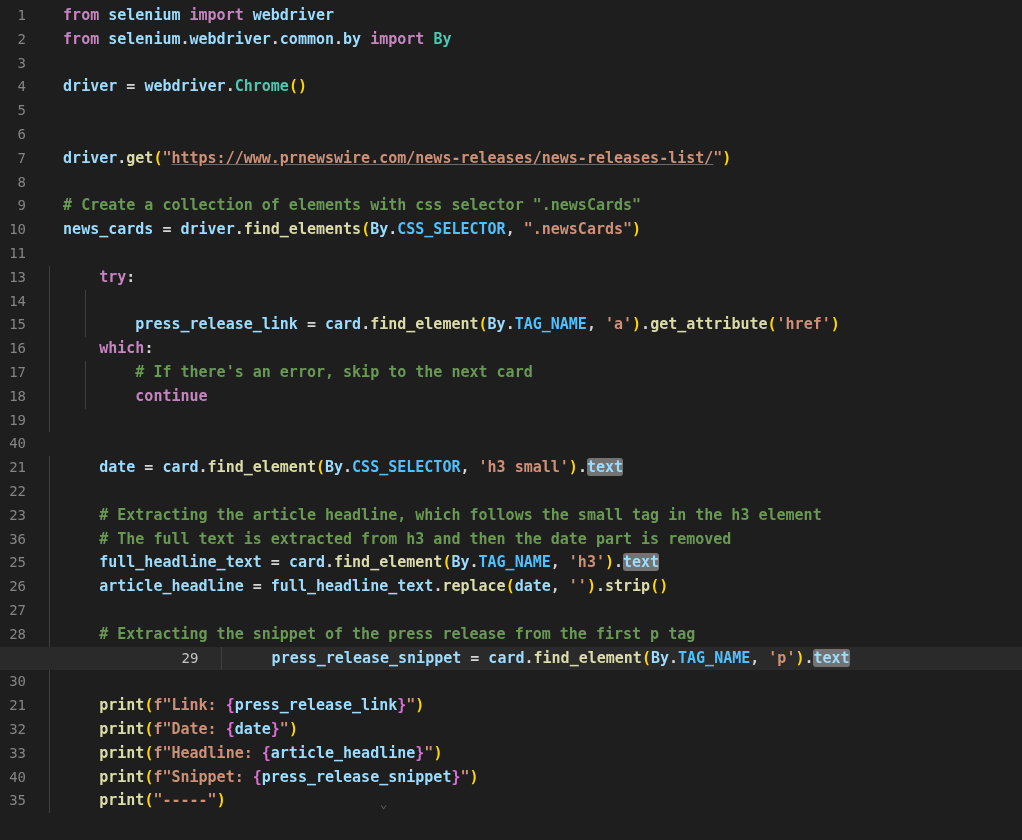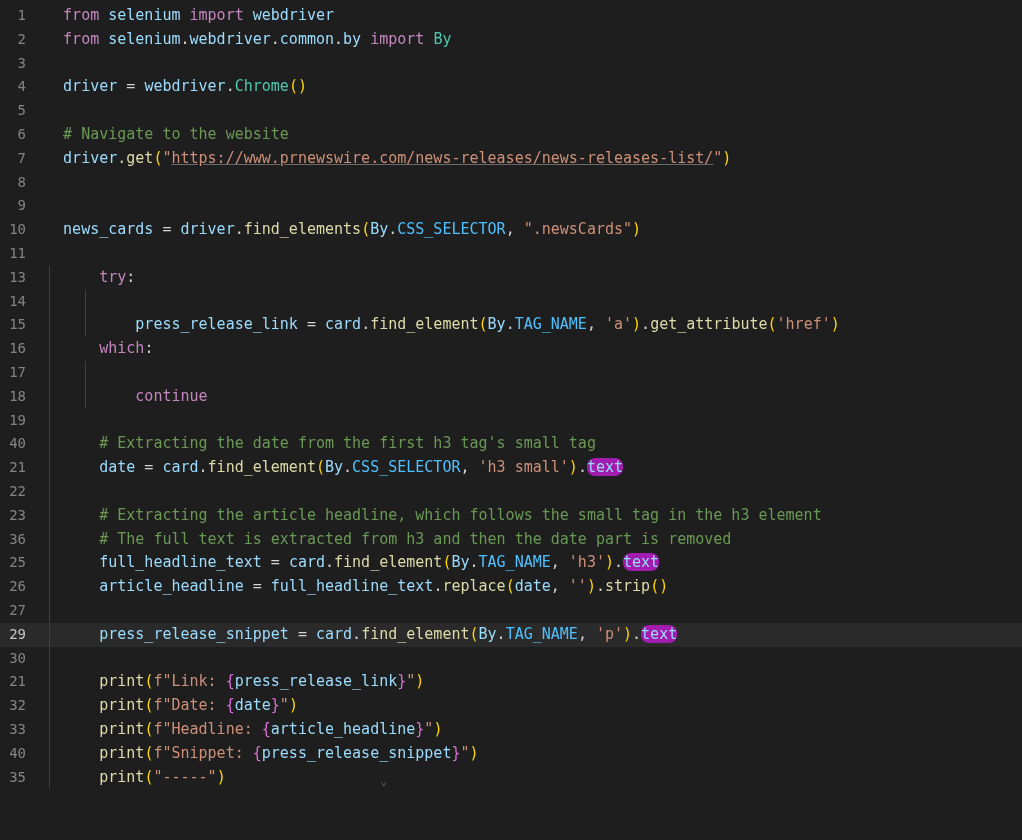--- a/index.html
+++ b/index.html
@@ -18,34 +18,36 @@
     padding-top: 4px;
   }
   .code-line {
     display: flex;
     align-items: flex-start;
     height: 23.8px;
     position: relative;
   }
   .code-line.active {
     background: #2a2a2a;
+    justify-content: center;
   }
   .gutter {
     width: 36px;
     text-align: right;
     color: #858585;
     padding-right: 10px;
     user-select: none;
     flex-shrink: 0;
     font-size: 14px;
   }
   .code-line.active .gutter { color: #c6c6c6; }
   .content {
     white-space: pre;
     position: relative;
+    font-weight: bold;
   }
   
   .guide {
     position: absolute;
     top: 0;
     bottom: 0;
     border-left: 1px solid #404040;
   }
   .guide.g1 { left: 13px; }
   .guide.g2 { left: 49px; }
@@ -54,21 +56,21 @@
   .tok-builtin   { color: #4ec9b0; }
   .tok-func      { color: #dcdcaa; }
   .tok-var       { color: #9cdcfe; }
   .tok-string    { color: #ce9178; }
   .tok-comment   { color: #6a9955; }
   .tok-punct     { color: #d4d4d4; }
   .tok-punct-yel { color: #ffd700; }
   .tok-punct-pur { color: #da70d6; }
   .tok-const     { color: #4fc1ff; }
   .tok-url       { color: #ce9178; text-decoration: underline; text-decoration-color: #6a6a6a; margin-top: 40px;}
-  .tok-sel       { background:#a21caf; border-radius:8px; }
+  .tok-sel       { background:#737373; border-radius:3px; }
   .cursor-area { position:absolute; bottom:-4px; left:380px; font-size:12px; color:#666; }
 </style>
 </head>
 <body>
 
 <div class="editor" id="editor-root" style="position: relative;">
     <div class="code-line">
       <div class="gutter">1</div>
       <div class="content"><span>   </span><span class="tok-keyword">from </span><span class="tok-var">selenium </span><span class="tok-keyword">import </span><span class="tok-var">webdriver</span></div>
     </div>
@@ -83,32 +85,32 @@
     <div class="code-line">
       <div class="gutter">4</div>
       <div class="content"><span>   </span><span class="tok-var">driver</span><span class="tok-punct"> = </span><span class="tok-var">webdriver</span><span class="tok-punct">.</span><span class="tok-builtin">Chrome</span><span class="tok-punct-yel">(</span><span class="tok-punct-yel">)</span></div>
     </div>
     <div class="code-line">
       <div class="gutter">5</div>
       <div class="content"><span>   </span></div>
     </div>
     <div class="code-line">
       <div class="gutter">6</div>
-      <div class="content"><span>   </span><span class="tok-comment"># Navigate to the website</span></div>
     </div>
     <div class="code-line">
       <div class="gutter">7</div>
       <div class="content"><span>   </span><span class="tok-var">driver</span><span class="tok-punct">.</span><span class="tok-func">get</span><span class="tok-punct-yel">(</span><span class="tok-string">"</span><span class="tok-url">https://www.prnewswire.com/news-releases/news-releases-list/</span><span class="tok-string">"</span><span class="tok-punct-yel">)</span></div>
     </div>
     <div class="code-line">
       <div class="gutter">8</div>
       <div class="content"><span>   </span></div>
     </div>
     <div class="code-line">
       <div class="gutter">9</div>
+      <div class="content"><span>   </span><span class="tok-comment"># Create a collection of elements with css selector ".newsCards"</span></div>
     </div>
     <div class="code-line">
       <div class="gutter">10</div>
       <div class="content"><span>   </span><span class="tok-var">news_cards</span><span class="tok-punct"> = </span><span class="tok-var">driver</span><span class="tok-punct">.</span><span class="tok-func">find_elements</span><span class="tok-punct-yel">(</span><span class="tok-var">By</span><span class="tok-punct">.</span><span class="tok-const">CSS_SELECTOR</span><span class="tok-punct">, </span><span class="tok-string">".newsCards"</span><span class="tok-punct-yel">)</span></div>
     </div>
     <div class="code-line">
       <div class="gutter">11</div>
       <div class="content"><span>   </span></div>
     </div>
     <div class="code-line">
@@ -122,33 +124,32 @@
     <div class="code-line">
       <div class="gutter">15</div>
       <div class="content"><div class="guide g1"></div><div class="guide g2"></div><span>           </span><span class="tok-var">press_release_link</span><span class="tok-punct"> = </span><span class="tok-var">card</span><span class="tok-punct">.</span><span class="tok-func">find_element</span><span class="tok-punct-yel">(</span><span class="tok-var">By</span><span class="tok-punct">.</span><span class="tok-const">TAG_NAME</span><span class="tok-punct">, </span><span class="tok-string">'a'</span><span class="tok-punct-yel">)</span><span class="tok-punct">.</span><span class="tok-func">get_attribute</span><span class="tok-punct-yel">(</span><span class="tok-string">'href'</span><span class="tok-punct-yel">)</span></div>
     </div>
     <div class="code-line">
       <div class="gutter">16</div>
       <div class="content"><div class="guide g1"></div><span>       </span><span class="tok-keyword">which</span><span class="tok-punct">:</span></div>
     </div>
     <div class="code-line">
       <div class="gutter">17</div>
-      <div class="content"><div class="guide g1"></div><div class="guide g2"></div><span>           </span></div>
+      <div class="content"><div class="guide g1"></div><div class="guide g2"></div><span>           </span><span class="tok-comment"># If there's an error, skip to the next card</span></div>
     </div>
     <div class="code-line">
       <div class="gutter">18</div>
       <div class="content"><div class="guide g1"></div><div class="guide g2"></div><span>           </span><span class="tok-keyword">continue</span></div>
     </div>
     <div class="code-line">
       <div class="gutter">19</div>
       <div class="content"><div class="guide g1"></div><span>   </span></div>
     </div>
     <div class="code-line">
       <div class="gutter">40</div>
-      <div class="content"><div class="guide g1"></div><span>       </span><span class="tok-comment"># Extracting the date from the first h3 tag's small tag</span></div>
     </div>
     <div class="code-line">
       <div class="gutter">21</div>
       <div class="content"><div class="guide g1"></div><span>       </span><span class="tok-var">date</span><span class="tok-punct"> = </span><span class="tok-var">card</span><span class="tok-punct">.</span><span class="tok-func">find_element</span><span class="tok-punct-yel">(</span><span class="tok-var">By</span><span class="tok-punct">.</span><span class="tok-const">CSS_SELECTOR</span><span class="tok-punct">, </span><span class="tok-string">'h3 small'</span><span class="tok-punct-yel">)</span><span class="tok-punct">.</span><span class="tok-var tok-sel">text</span></div>
     </div>
     <div class="code-line">
       <div class="gutter">22</div>
       <div class="content"><div class="guide g1"></div><span>   </span></div>
     </div>
     <div class="code-line">
@@ -163,20 +164,24 @@
       <div class="gutter">25</div>
       <div class="content"><div class="guide g1"></div><span>       </span><span class="tok-var">full_headline_text</span><span class="tok-punct"> = </span><span class="tok-var">card</span><span class="tok-punct">.</span><span class="tok-func">find_element</span><span class="tok-punct-yel">(</span><span class="tok-var">By</span><span class="tok-punct">.</span><span class="tok-const">TAG_NAME</span><span class="tok-punct">, </span><span class="tok-string">'h3'</span><span class="tok-punct-yel">)</span><span class="tok-punct">.</span><span class="tok-var tok-sel">text</span></div>
     </div>
     <div class="code-line">
       <div class="gutter">26</div>
       <div class="content"><div class="guide g1"></div><span>       </span><span class="tok-var">article_headline</span><span class="tok-punct"> = </span><span class="tok-var">full_headline_text</span><span class="tok-punct">.</span><span class="tok-func">replace</span><span class="tok-punct-yel">(</span><span class="tok-var">date</span><span class="tok-punct">, </span><span class="tok-string">''</span><span class="tok-punct-yel">)</span><span class="tok-punct">.</span><span class="tok-func">strip</span><span class="tok-punct-yel">(</span><span class="tok-punct-yel">)</span></div>
     </div>
     <div class="code-line">
       <div class="gutter">27</div>
       <div class="content"><div class="guide g1"></div><span>   </span></div>
+    </div>
+    <div class="code-line">
+      <div class="gutter">28</div>
+      <div class="content"><div class="guide g1"></div><span>       </span><span class="tok-comment"># Extracting the snippet of the press release from the first p tag</span></div>
     </div>
     <div class="code-line active">
       <div class="gutter">29</div>
       <div class="content"><div class="guide g1"></div><span>       </span><span class="tok-var">press_release_snippet</span><span class="tok-punct"> = </span><span class="tok-var">card</span><span class="tok-punct">.</span><span class="tok-func">find_element</span><span class="tok-punct-yel">(</span><span class="tok-var">By</span><span class="tok-punct">.</span><span class="tok-const">TAG_NAME</span><span class="tok-punct">, </span><span class="tok-string">'p'</span><span class="tok-punct-yel">)</span><span class="tok-punct">.</span><span class="tok-var tok-sel">text</span></div>
     </div>
     <div class="code-line">
       <div class="gutter">30</div>
       <div class="content"><div class="guide g1"></div><span>   </span></div>
     </div>
     <div class="code-line">

